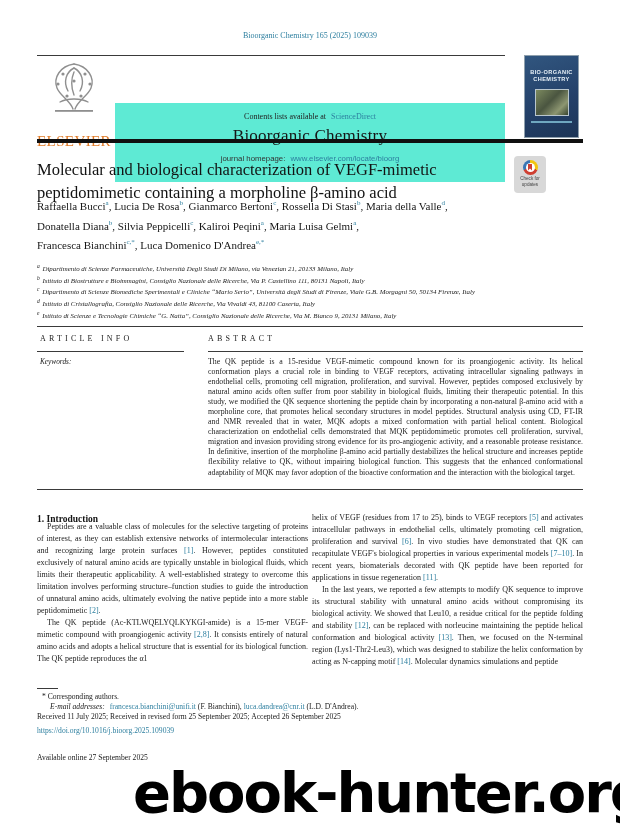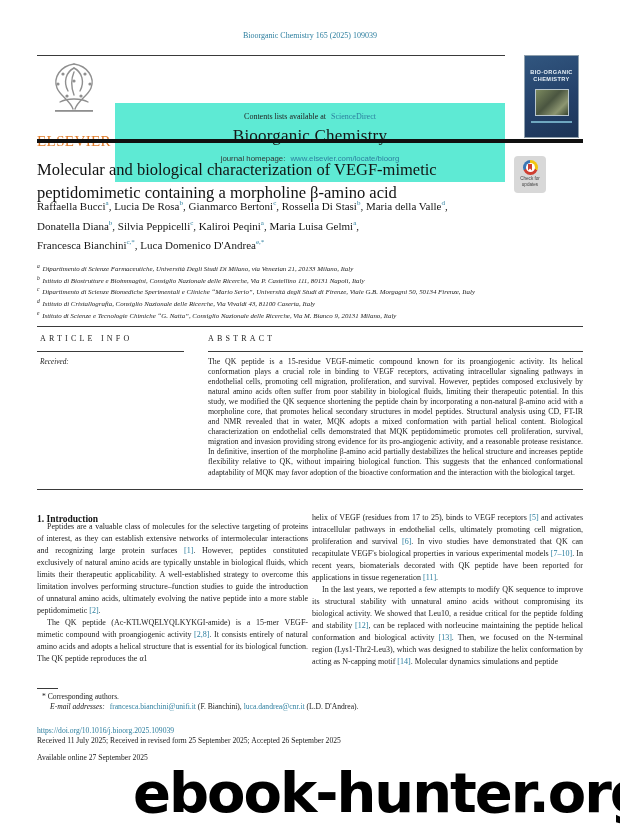--- a/index.html
+++ b/index.html
@@ -67,21 +67,21 @@
   .col-right{left:312px;top:512px;width:271px;}
   .para.indent{text-indent:10px;}
   .ref{color:#2d7f9f;}
 
   .fn-rule{top:688px;left:37px;width:21px;}
   .fn-corr{left:42px;top:692px;font-size:7.6px;}
   .fn-email{left:50px;top:702px;font-size:7.6px;}
   .fn-email .it{font-style:italic;}
 
   .doi{left:37px;top:726px;font-size:7.6px;}
-  .meta-received{left:37px;top:736px;font-size:7.6px;}
+  .meta-received{left:37px;top:712px;font-size:7.6px;}
   .meta-available{left:37px;top:745px;font-size:7.6px;margin-top:8px;}
   .copyright{left:37px;top:754px;width:546px;font-size:7.6px;line-height:9.7px;}
 
   .watermark{left:133px;top:760px;font-family:"DejaVu Sans",sans-serif;font-weight:bold;
              font-size:56px;letter-spacing:-2px;color:#000;white-space:nowrap;}
 </style>
 </head>
 <body>
 
 <div class="page">
@@ -155,21 +155,21 @@
       <div><sup>e</sup> Istituto di Scienze e Tecnologie Chimiche “G. Natta”, Consiglio Nazionale delle Ricerche, Via M. Bianco 9, 20131 Milano, Italy</div>
     </div>
 
   <div class="rule rule-mid"></div>
   <div class="abs sec-head info-head">ARTICLE INFO</div>
   <div class="abs sec-head abs-head">ABSTRACT</div>
   <div class="rule rule-info"></div>
   <div class="rule rule-abs"></div>
 
   <div class="abs kw-block">
-    <div class="kw-label">Received:</div>
+    <div class="kw-label">Keywords:</div>
   </div>
 
   <div class="abs abstract">The QK peptide is a 15-residue VEGF-mimetic compound known for its proangiogenic activity. Its helical conformation plays a crucial role in binding to VEGF receptors, activating intracellular signaling pathways in endothelial cells, promoting cell migration, proliferation, and survival. However, peptides composed exclusively by natural amino acids often suffer from poor stability in biological fluids, limiting their therapeutic potential. In this study, we modified the QK sequence shortening the peptide chain by incorporating a non-natural β-amino acid with a morpholine core, that promotes helical secondary structures in model peptides. Structural analysis using CD, FT-IR and NMR revealed that in water, MQK adopts a mixed conformation with partial helical content. Biological characterization on endothelial cells demonstrated that MQK peptidomimetic promotes cell proliferation, survival, migration and invasion providing strong evidence for its pro-angiogenic activity, and a reasonable protease resistance. In definitive, insertion of the morpholine β-amino acid partially destabilizes the helical structure and increases peptide flexibility relative to QK, without impairing biological function. This suggests that the enhanced conformational adaptability of MQK may favor adoption of the bioactive conformation and the interaction with the biological target.</div>
 
   <div class="rule rule-bottom"></div>
 
   <div class="abs intro-head">1. Introduction</div>
   <div class="abs col col-left">
       <div class="para indent">Peptides are a valuable class of molecules for the selective targeting of proteins of interest, as they can establish extensive networks of intermolecular interactions and recognizing large protein surfaces <span class="ref">[1]</span>. However, peptides constituted exclusively of natural amino acids are typically unstable in biological fluids, which limits their therapeutic applicability. A well-established strategy to overcome this limitation involves performing structure–function studies to guide the introduction of unnatural amino acids, ultimately evolving the native peptide into a more stable peptidomimetic <span class="ref">[2]</span>.</div>
       <div class="para indent">The QK peptide (Ac-KTLWQELYQLKYKGI-amide) is a 15-mer VEGF-mimetic compound with proangiogenic activity <span class="ref">[2,8]</span>. It consists entirely of natural amino acids and adopts a helical structure that is essential for its biological function. The QK peptide reproduces the α1</div>

